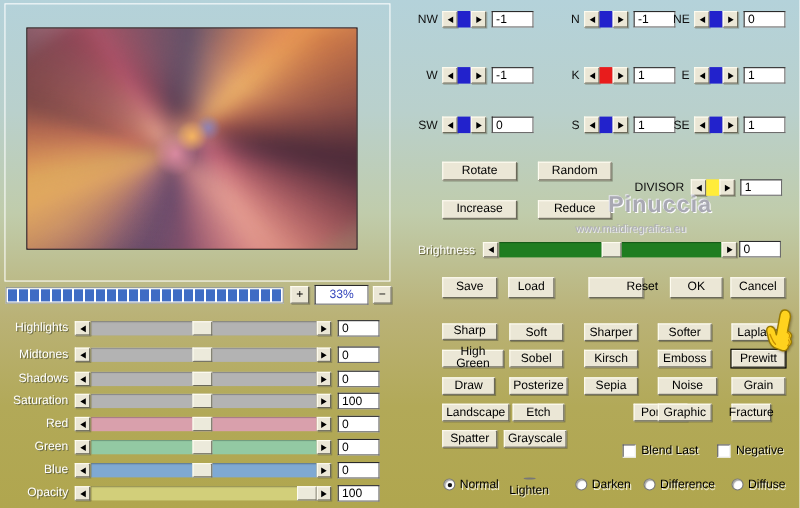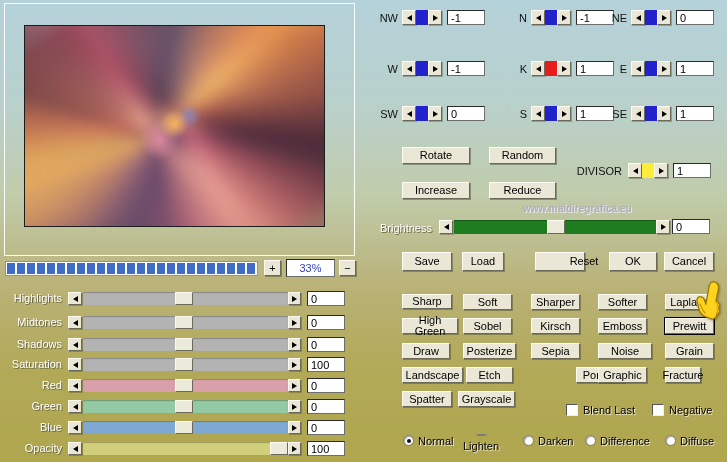--- a/index.html
+++ b/index.html
@@ -74,21 +74,21 @@
   .s-val { position:absolute; left:307px; top:0; }
   .thumb { position:absolute; top:0; width:18px; height:13px; background:#eceadb; border:1px solid; border-color:#fefcf0 #6b695a #6b695a #fefcf0; }
   .thumb.mid { left:45%; } .thumb.end { left:91%; }
   .tk-gray{background:#b3b3b3;} .tk-red{background:#d9a0ac;} .tk-green{background:#93c9a3;}
   .tk-blue{background:#7fa9d3;} .tk-yellow{background:#d2cf7a;}
 
   
   .divlabel { width:80px; text-align:right; margin-right:6px; color:#111; }
   .wm-name { position:absolute; left:553px; top:175px; font-size:21px; font-weight:bold; letter-spacing:1px;
     color:#a9a9b3; text-shadow:-1px -1px 0 #e6e6ee, 1px 1px 0 #fdfdff; }
-  .wm-url { position:absolute; left:523px; top:203px; font-size:10px; font-weight:bold;
+  .wm-url { position:absolute; left:523px; top:203px; font-size:10px; font-weight:normal;
     color:#aeaeb8; text-shadow:1px 1px 0 #e8e8f0; }
 
   .blabel { position:absolute; left:380px; top:222px; color:#fff; text-shadow:1px 1px 0 #6b6a45; }
   .b-track { position:absolute; left:454px; top:220px; width:202px; height:14px; background:#1f7d20; box-shadow:inset 0 1px 1px rgba(0,0,0,.3); }
   .b-thumb { left:46%; height:14px; }
 
   .chk { position:absolute; display:flex; align-items:center; gap:5px; height:13px; }
   .chk-box { width:12px; height:12px; background:#fff; border:1px solid; border-color:#555 #eee #eee #555; }
   .chk-label, .rad-label { color:#000; text-shadow:1px 1px 0 rgba(255,255,255,.75); }
   .rad { position:absolute; display:flex; align-items:center; gap:4px; height:13px; }
@@ -352,20 +352,21 @@
           <i class="tri-l"></i>
         </span>
         <span class="sp-color sp-yellow"></span>
         <span class="sbtn">
           <i class="tri-r"></i>
         </span>
       </span>
     <input class="vbox" value="1" style="">
   </div>
 
+  <div class="wm-name">Pinuccia</div>
   <div class="wm-url">www.maidiregrafica.eu</div>
 
   <span class="blabel">Brightness</span>
   <span class="sbtn" style="position:absolute;left:439px;top:220px;height:14px;">
       <i class="tri-l"></i>
     </span>
   <span class="b-track">
       <span class="thumb b-thumb"></span>
     </span>
   <span class="sbtn" style="position:absolute;left:656px;top:220px;height:14px;">

